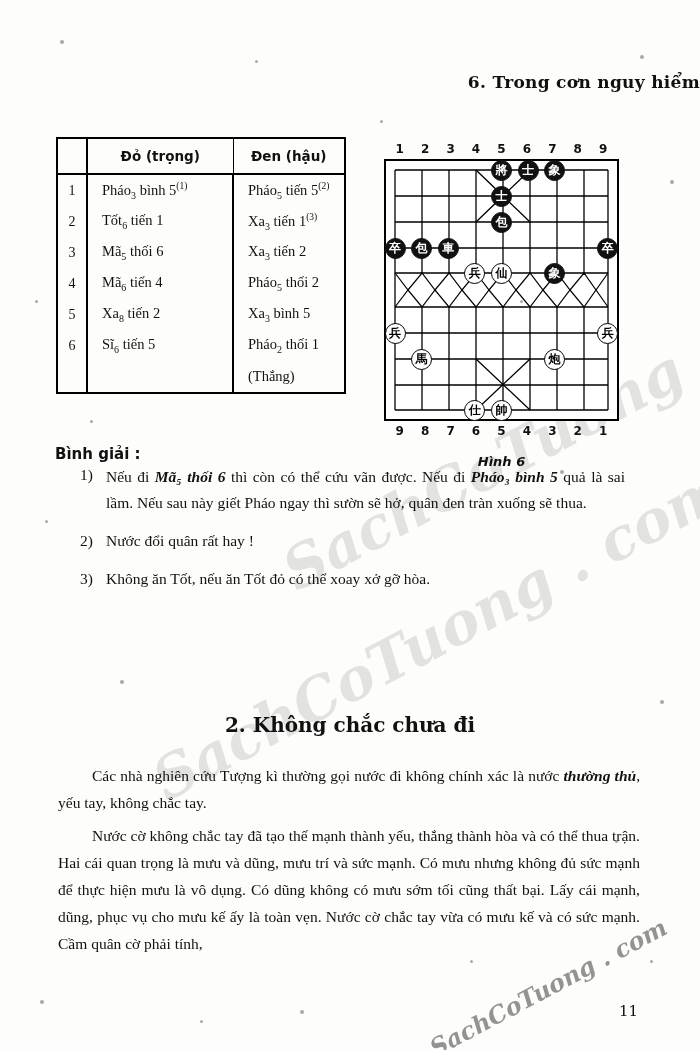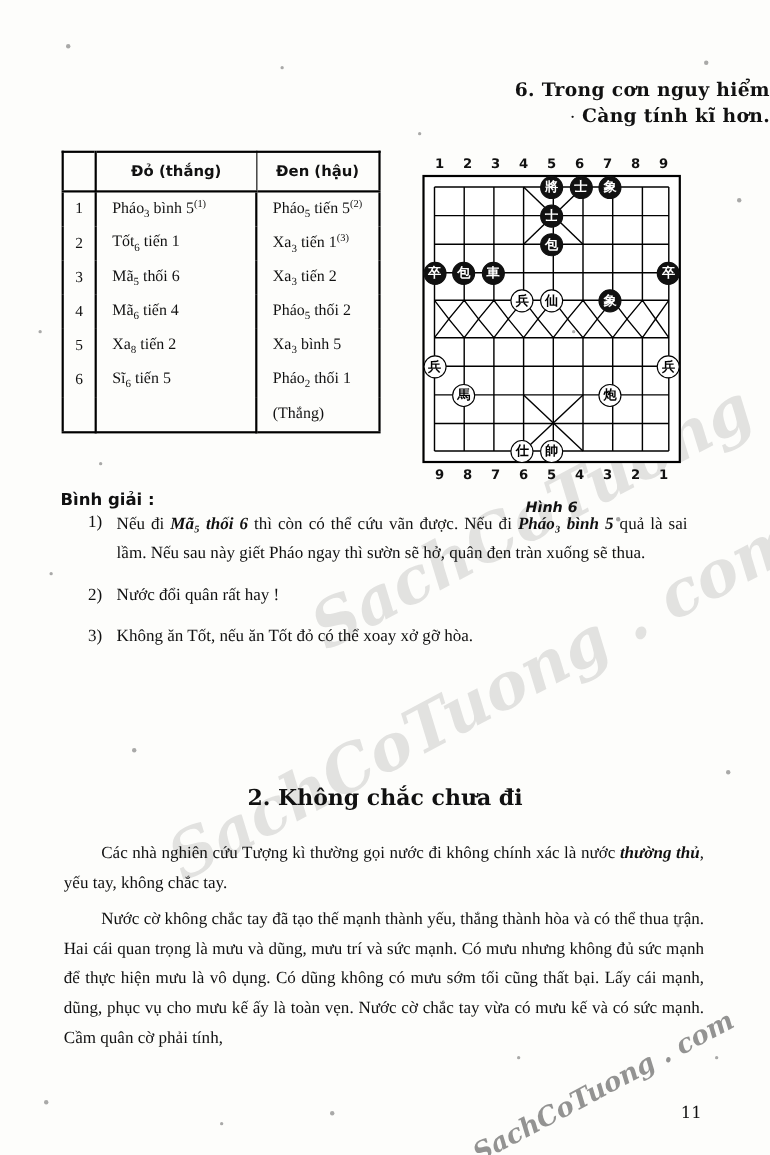--- a/index.html
+++ b/index.html
@@ -219,28 +219,27 @@
 <body>
 
 <div class="page">
 
   <div class="wm wm-1">SachCoTuong . com</div>
   <div class="wm wm-2">SachCoTuong . com</div>
   <div class="wm wm-3">SachCoTuong . com</div>
 
   <div class="title-block">
     <div>6. Trong cơn nguy hiểm</div>
-    <div class="title-line2"><span class="lead-dot">·</span> <span>Càng tính kĩ hơn.</span></div>
   </div>
 
   <table class="moves-table">
     <thead>
       <tr>
         <th class="c-num"></th>
-        <th>Đỏ (thắng)</th>
+        <th>Đỏ (trọng)</th>
         <th>Đen (hậu)</th>
       </tr>
     </thead>
     <tbody id="moves-body">
         <tr>
           <td class="c-num">1</td>
           <td class="c-red">Pháo<sub>3</sub> bình 5<sup>(1)</sup></td>
           <td class="c-black">Pháo<sub>5</sub> tiến 5<sup>(2)</sup></td>
         </tr>
         <tr>

